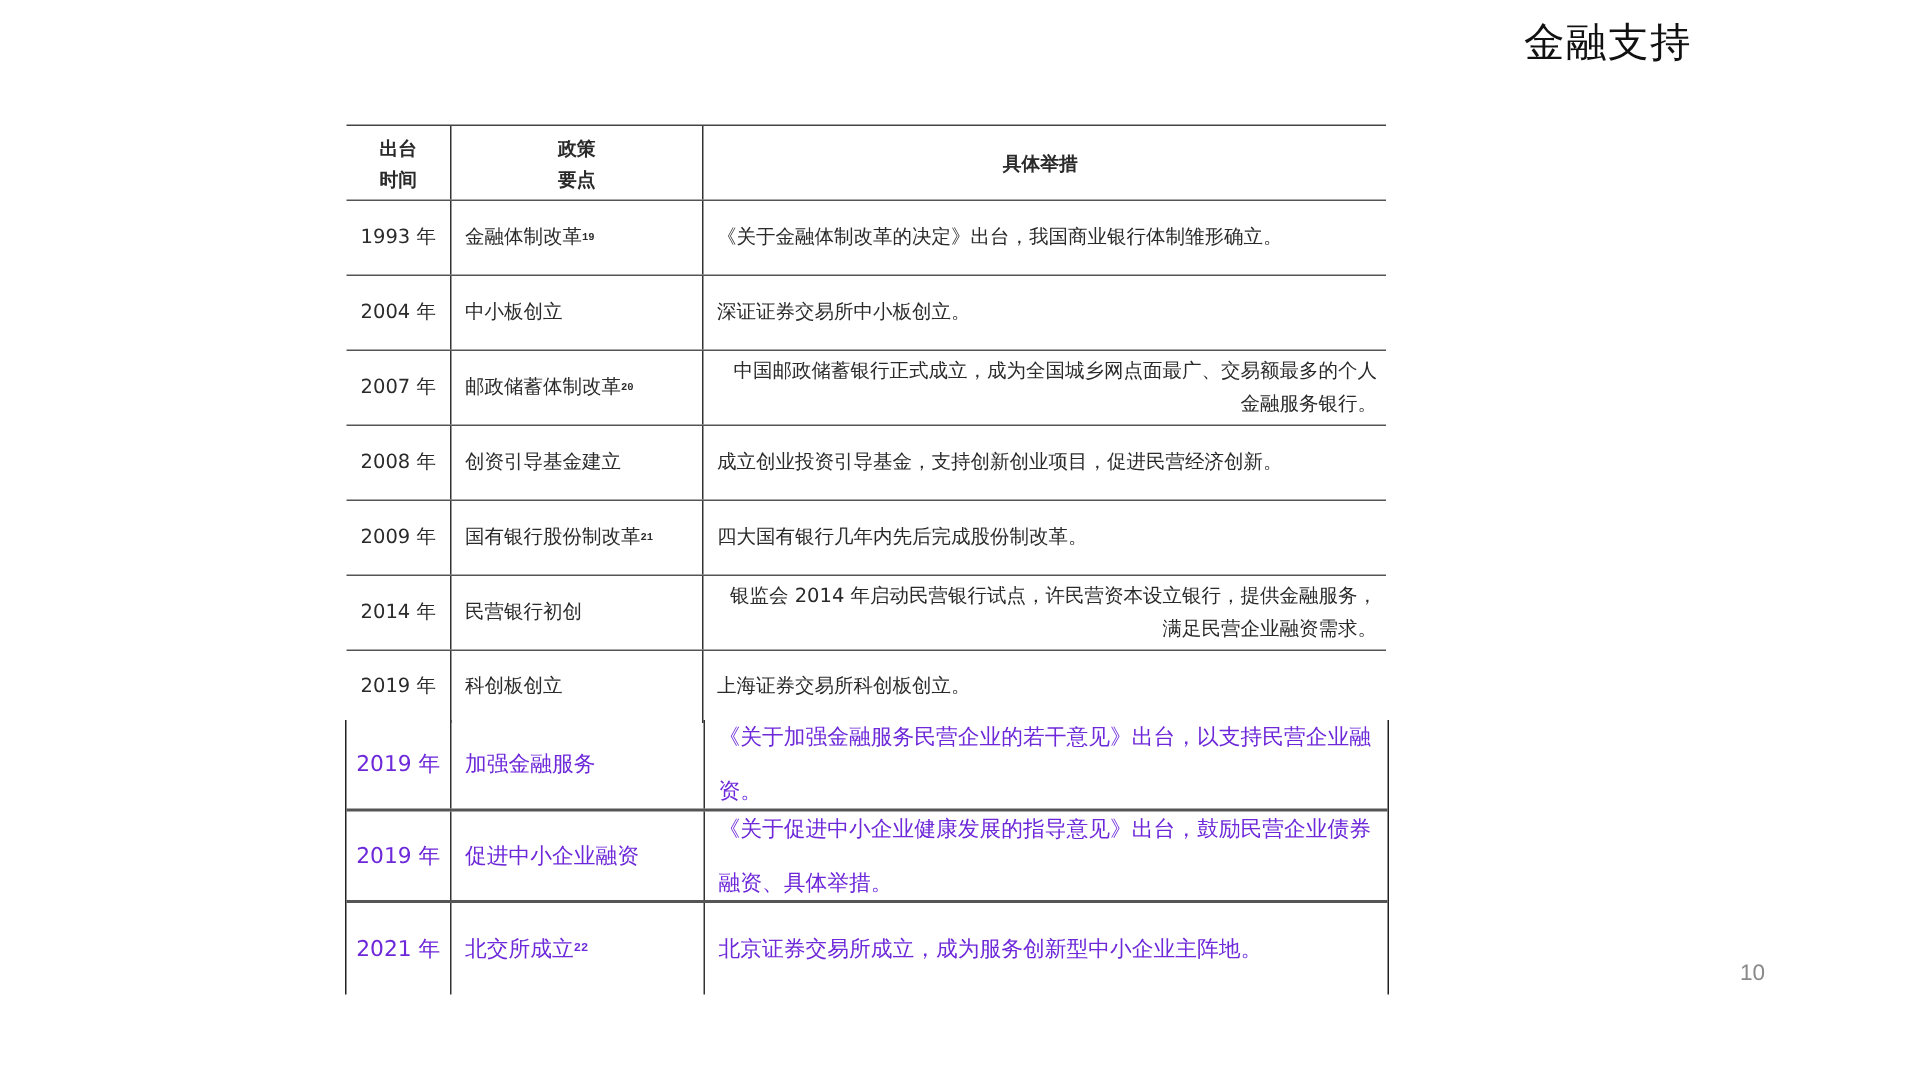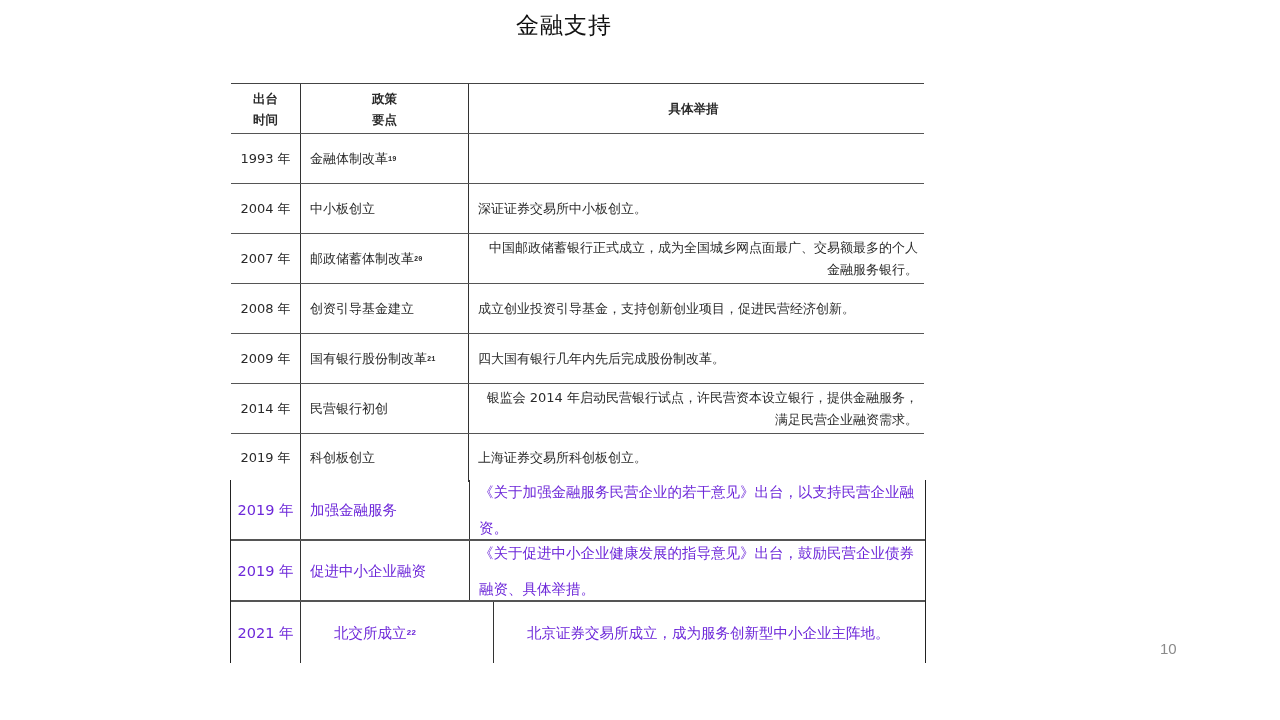--- a/index.html
+++ b/index.html
@@ -4,21 +4,21 @@
   <style>
     * { margin: 0; padding: 0; box-sizing: border-box; }
     html, body {
       width: 1280px; height: 720px; background: #ffffff; overflow: hidden;
       font-family: "DejaVu Sans", "Liberation Sans", sans-serif;
       color: #222;
     }
     .slide { position: relative; width: 1280px; height: 720px; background: #fff; }
     .title {
       position: absolute; left: 0; width: 1128px; top: 10px;
-      text-align: center; font-size: 23px; color: #111; letter-spacing: 1px;
+      text-align: right; font-size: 27px; color: #111; letter-spacing: 1px;
     }
     .page-number {
       position: absolute; left: 1160px; top: 640px; font-size: 15px; color: #8a8a8a;
       font-family: "Liberation Sans", sans-serif;
     }
     
     .tbl-upper {
       position: absolute; left: 231px; top: 83px; width: 693px;
       border-top: 1.5px solid #444;
     }
@@ -36,21 +36,21 @@
     .hdr .c-point { padding-left: 0; }
     .hdr .c-detail { padding-left: 0; }
     sup { font-size: 7px; vertical-align: 6px; font-weight: bold; font-family: Liberation Mono, monospace; }
 
     
     .tbl-lower {
       position: absolute; left: 230px; top: 480px; width: 696px; height: 183px;
       border-left: 1.5px solid #222; border-right: 1.5px solid #222;
     }
     .tbl-lower .row { border-bottom: 2px solid #555; }
-    .tbl-lower .row:last-child { border-bottom: none; gap: 24px; }
+    .tbl-lower .row:last-child { border-bottom: none; }
     .tbl-lower .cell { font-size: 14.5px; color: #6d28d9; line-height: 36px; }
     .tbl-lower .c-year { width: 70px; }
     .tbl-lower .c-point { width: 169px; }
     .tbl-lower sup { font-size: 8px; vertical-align: 8px; }
   </style>
 </head>
 <body>
 
 <div class="slide">
   <div class="title">金融支持</div>
@@ -67,20 +67,21 @@
       </div>
       <div class="cell c-detail">具体举措</div>
     </div>
 
     <div class="row" style="height:50px;">
       <div class="cell c-year">1993 年</div>
       <div class="cell c-point">
           <span>金融体制改革</span>
           <sup>19</sup>
         </div>
+      <div class="cell c-detail">《关于金融体制改革的决定》出台，我国商业银行体制雏形确立。</div>
     </div>
     <div class="row" style="height:50px;">
       <div class="cell c-year">2004 年</div>
       <div class="cell c-point">
           <span>中小板创立</span>
         </div>
       <div class="cell c-detail">深证证券交易所中小板创立。</div>
     </div>
     <div class="row" style="height:50px;text-align:right;">
       <div class="cell c-year">2007 年</div>

